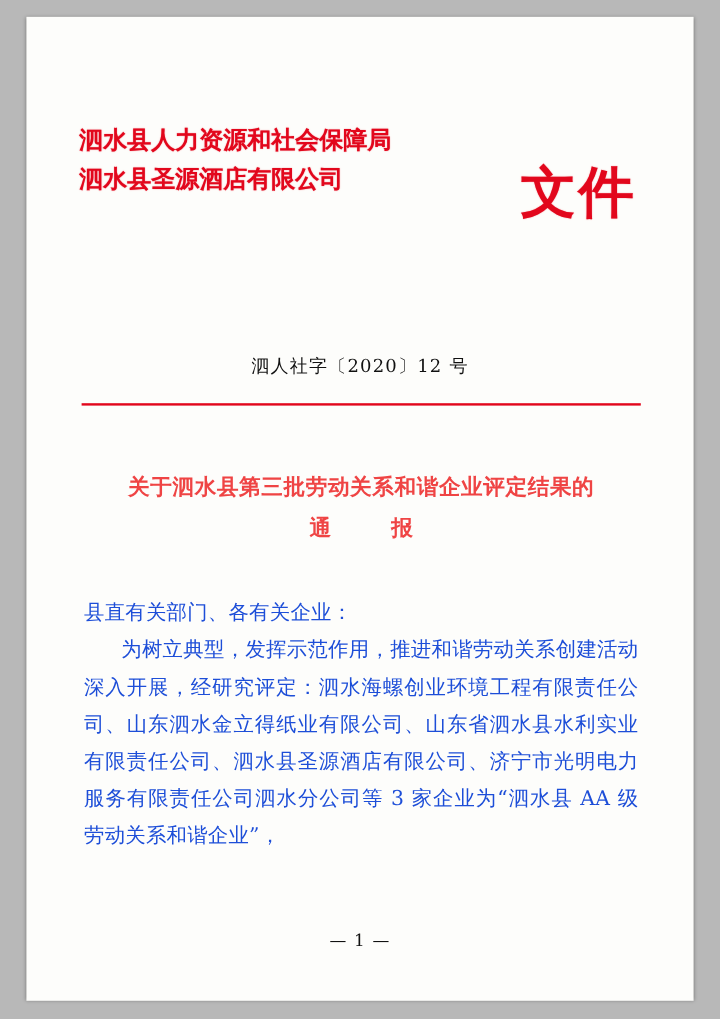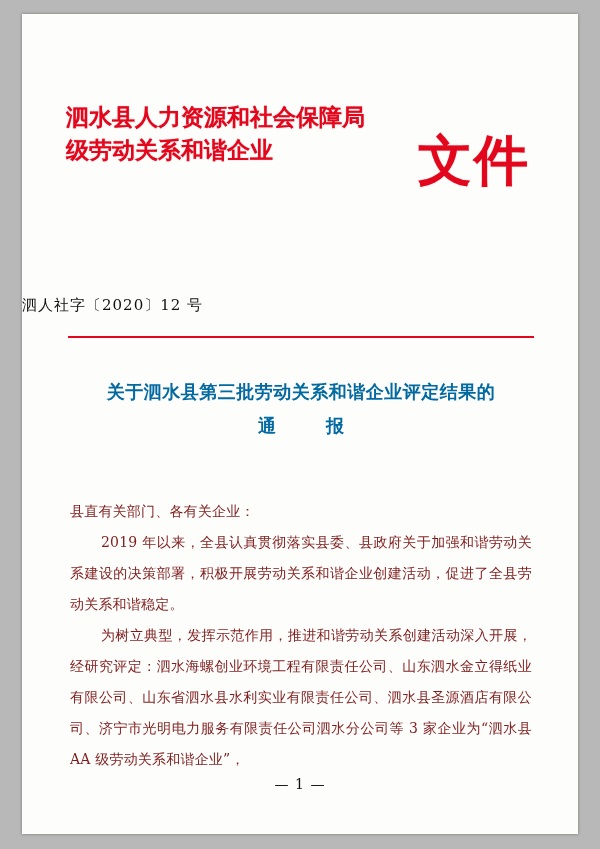--- a/index.html
+++ b/index.html
@@ -36,91 +36,91 @@
     top: 86px;
     width: 470px;
   }
   .mast-lines {
     width: 380px;
   }
   .mast-line {
     color: #e2071c;
     font-family: "DejaVu Serif", serif;
     font-weight: bold;
-    font-size: 23px;
+    font-size: 20px;
     line-height: 33px;
     letter-spacing: 0px;
     white-space: nowrap;
     display: flex;
     justify-content: space-between;
     text-shadow: 0 0 1px rgba(226,7,28,0.6);
   }
   .mast-line span { display: inline-block; }
   .mast-wenjian {
     position: absolute;
     right: 6px;
     top: 34px;
     color: #e2071c;
     font-family: "DejaVu Serif", serif;
     font-weight: bold;
-    font-size: 54px;
+    font-size: 46px;
     line-height: 52px;
     letter-spacing: 2px;
     text-shadow: 0 0 1px rgba(226,7,28,0.6);
     text-align: center;
   }
   
   .doc-number {
     position: absolute;
     left: 0;
     top: 282px;
     width: 556px;
-    text-align: left;
+    text-align: center;
     font-family: "DejaVu Serif", serif;
     font-size: 15px;
     color: #111;
     letter-spacing: 1px;
   }
   
   .red-rule {
     position: absolute;
     left: 46px;
     top: 322px;
     width: 466px;
     height: 2px;
     background: #e2071c;
   }
   
   .title {
     position: absolute;
     left: 46px;
-    top: 361px;
+    top: 376px;
     width: 466px;
     text-align: center;
     font-family: "DejaVu Serif", serif;
     font-weight: bold;
     font-size: 18px;
     line-height: 34px;
-    color: #0369a1;
+    color: #ef4444;
     letter-spacing: 0.5px;
   }
   .title-l2 {
     letter-spacing: 16px;
     padding-left: 16px;
   }
   
   .body-text {
     position: absolute;
     left: 48px;
     top: 482px;
     width: 462px;
     font-family: "DejaVu Serif", serif;
-    font-size: 14px;
+    font-size: 17px;
     line-height: 31px;
-    color: #7f1d1d;
+    color: #1d4ed8;
     text-align: justify;
     letter-spacing: 0.2px;
   }
   .body-text p {
     margin: 0;
   }
   .indent {
     text-indent: 31px;
   }
   
@@ -141,37 +141,36 @@
 
 <div class="page">
   <div class="inner">
 
     <div class="masthead">
       <div class="mast-lines">
         <div class="mast-line">
           <span>泗水县人力资源和社会保障局</span>
         </div>
         <div class="mast-line">
-          <span>级劳动关系和谐企业</span>
+          <span>泗水县圣源酒店有限公司</span>
         </div>
       </div>
       <div class="mast-wenjian">文件</div>
     </div>
 
     <div class="doc-number">泗人社字〔2020〕12 号</div>
 
     <div class="red-rule"></div>
 
     <div class="title">
       <div>关于泗水县第三批劳动关系和谐企业评定结果的</div>
       <div class="title-l2">通　报</div>
     </div>
 
     <div class="body-text">
       <p>县直有关部门、各有关企业：</p>
-      <p class="indent">2019 年以来，全县认真贯彻落实县委、县政府关于加强和谐劳动关系建设的决策部署，积极开展劳动关系和谐企业创建活动，促进了全县劳动关系和谐稳定。</p>
       <p class="indent">为树立典型，发挥示范作用，推进和谐劳动关系创建活动深入开展，经研究评定：泗水海螺创业环境工程有限责任公司、山东泗水金立得纸业有限公司、山东省泗水县水利实业有限责任公司、泗水县圣源酒店有限公司、济宁市光明电力服务有限责任公司泗水分公司等 3 家企业为“泗水县 AA 级劳动关系和谐企业”，</p>
     </div>
 
     <div class="page-number">— 1 —</div>
 
   </div>
 </div>
 
 </body></html>

